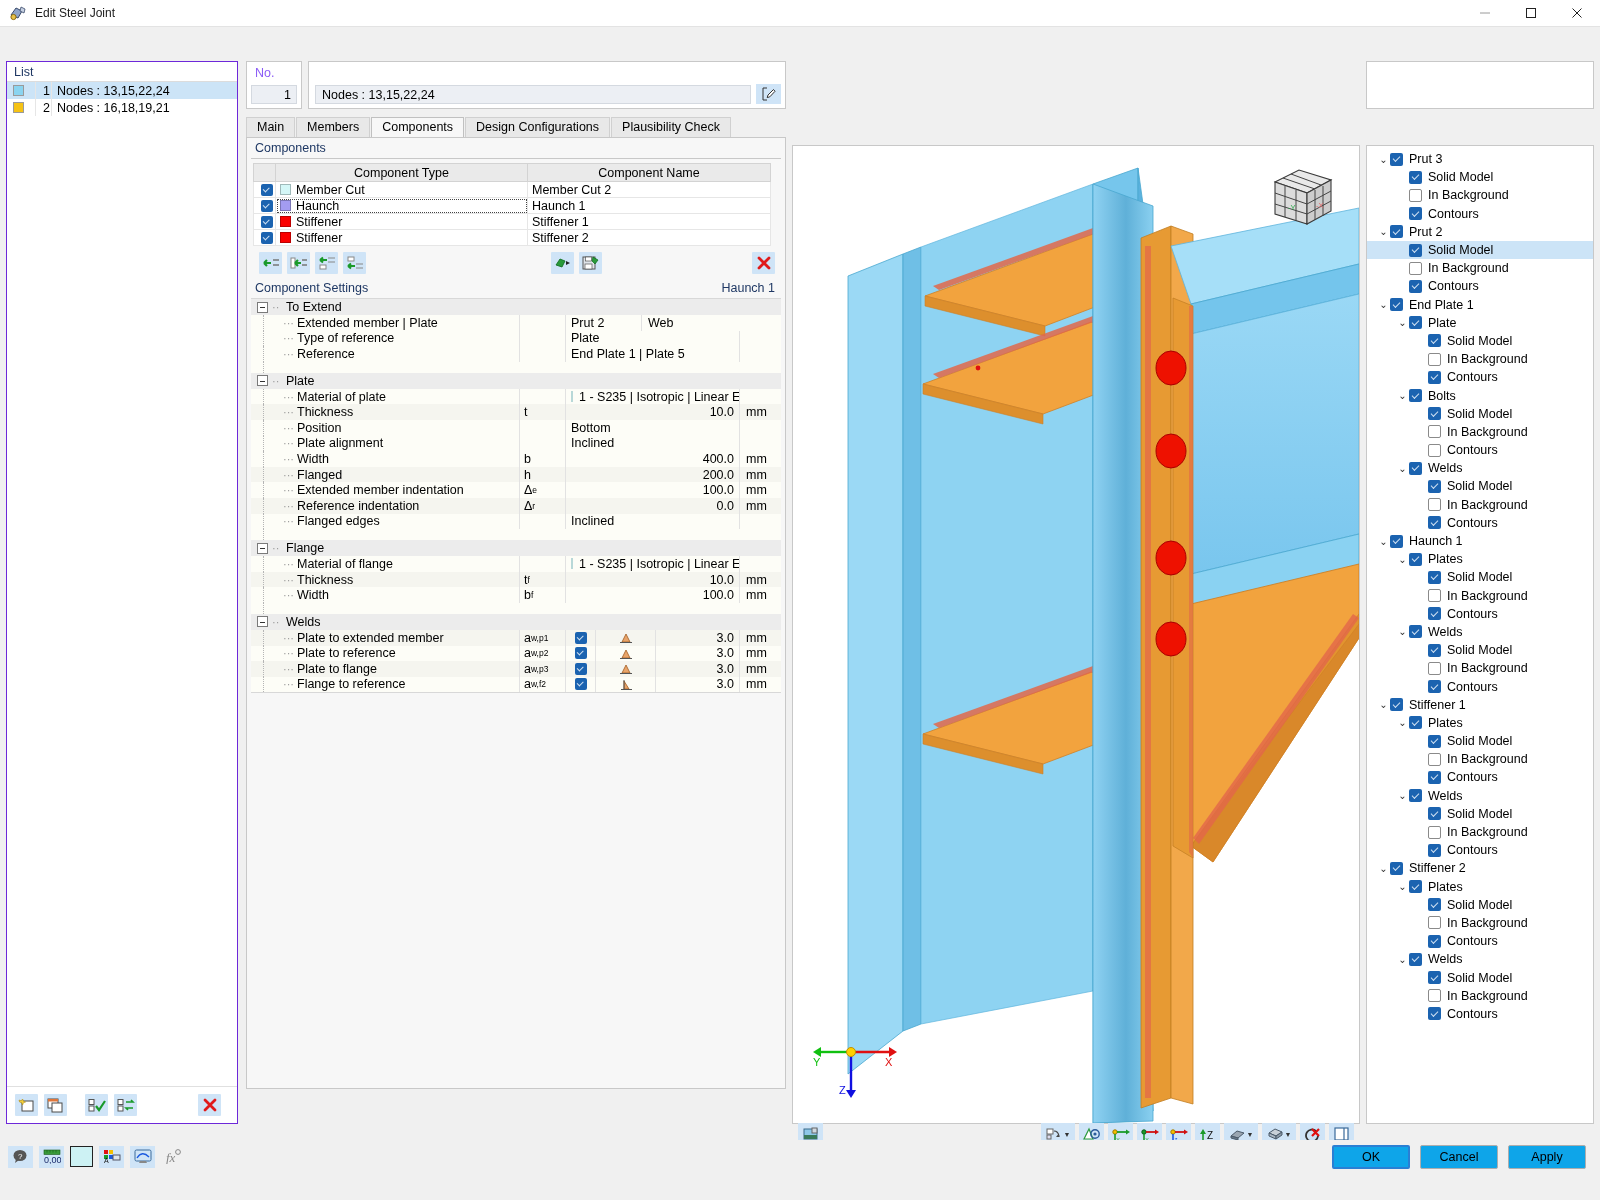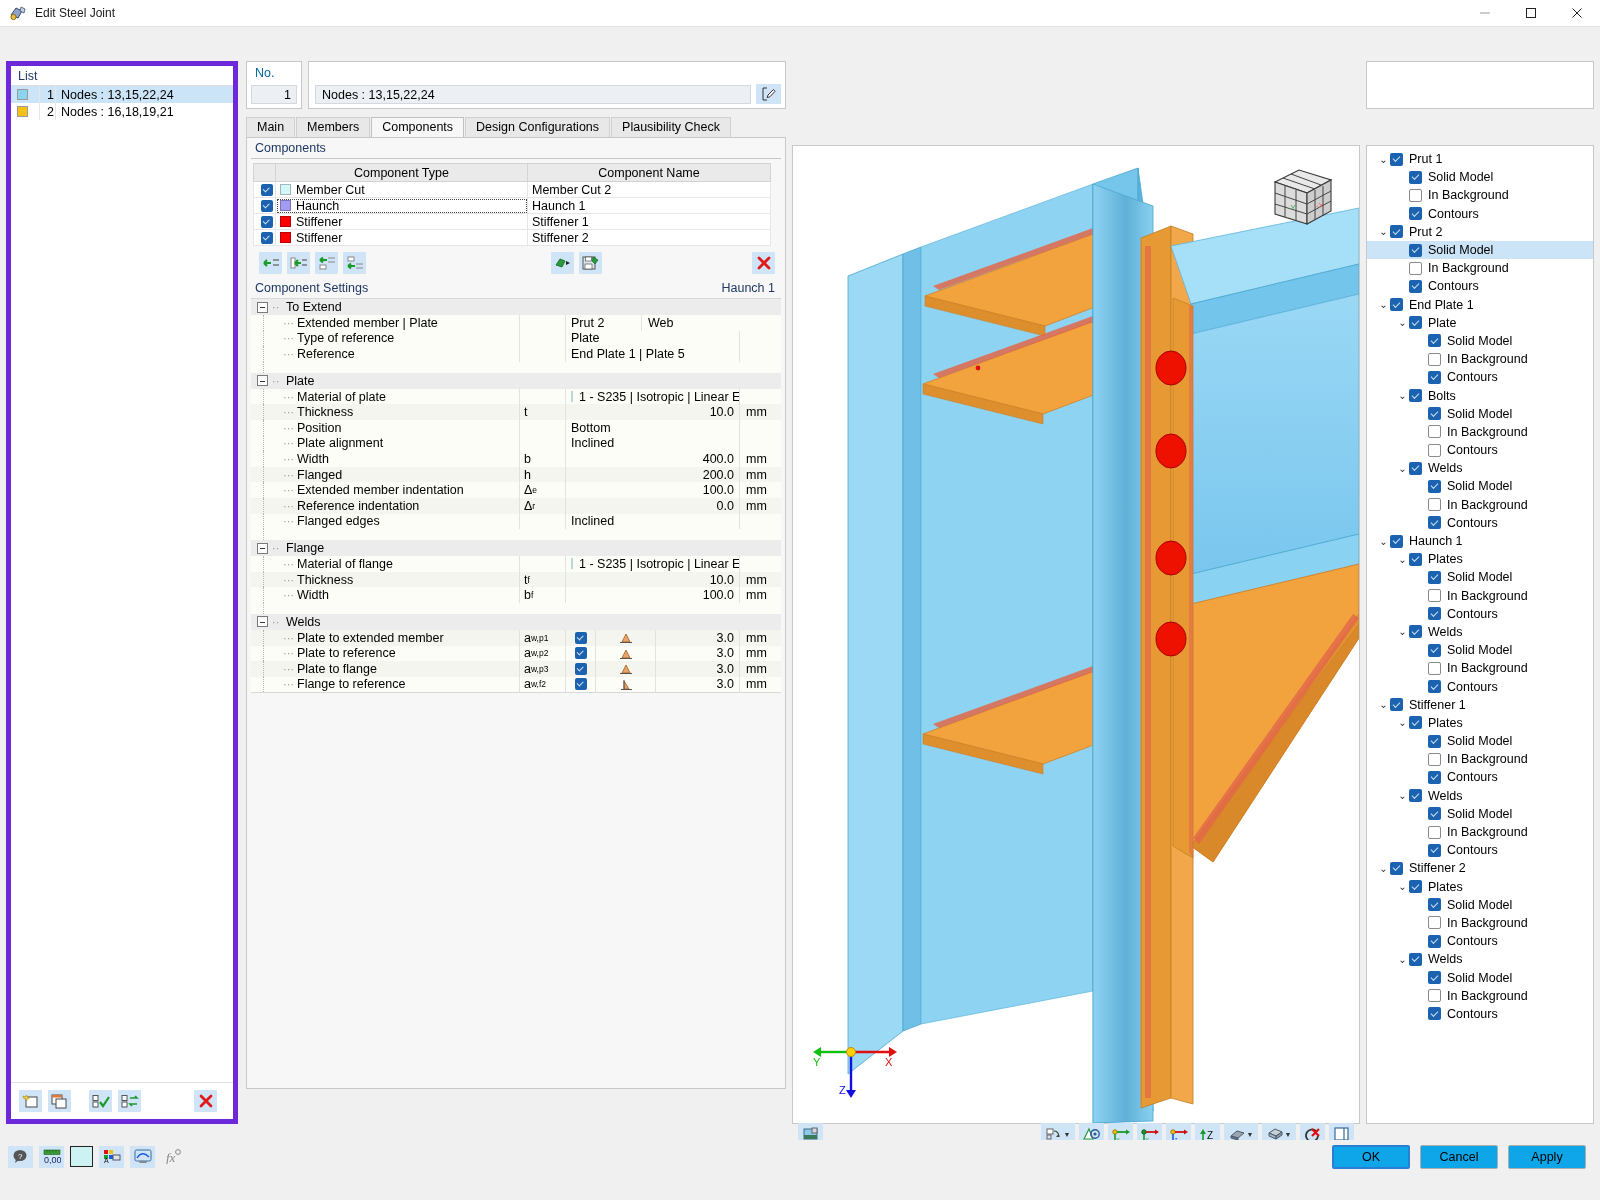--- a/index.html
+++ b/index.html
@@ -17,42 +17,42 @@
   .titlebar{height:27px;background:#ffffff;display:flex;align-items:center;border-bottom:1px solid #e3e3e3;}
   .titlebar .app-icon{width:18px;height:18px;margin-left:9px;margin-right:8px;position:relative;flex:none;}
   .titlebar .title{font-size:12px;color:#1a1a1a;}
   .win-btns{margin-left:auto;display:flex;height:27px;}
   .win-btn{width:46px;height:27px;display:flex;align-items:center;justify-content:center;font-size:13px;color:#222;}
 
   
   .frame{position:relative;width:1600px;height:1173px;background:#f0f0f0;}
 
   
-  .left-panel{position:absolute;left:6px;top:34px;width:232px;height:1063px;background:#fff;border:5px solid #6d28d9;}
+  .left-panel{position:absolute;left:6px;top:34px;width:232px;height:1063px;background:#fff;border:1px solid #6d28d9;}
   .lp-header{height:20px;background:#fff;padding:3px 0 0 7px;font-size:12.5px;color:#1f3864;border-bottom:1px solid #dcdcdc;}
   .lp-rows{position:relative;}
   .lp-row{height:17px;display:flex;align-items:center;padding-left:6px;font-size:12.5px;}
   .lp-row.sel{background:#cce4f7;}
   .lp-sw{width:11px;height:11px;margin-right:6px;border:1px solid #9a9a9a;flex:none;}
   .lp-num{width:20px;text-align:right;margin-right:7px;}
   .lp-divider{position:absolute;left:28px;top:0;bottom:0;width:1px;background:#e6e6e6;}
   .lp-divider2{position:absolute;left:44px;top:0;bottom:0;width:1px;background:#e6e6e6;}
 
   
   .lp-tools{position:absolute;left:0;right:0;bottom:0;height:37px;border-top:1px solid #e0e0e0;display:flex;align-items:center;padding:0 8px;gap:6px;}
   .tbtn{width:23px;height:22px;background:#cfe4f7;border:1px solid transparent;display:flex;align-items:center;justify-content:center;border-radius:1px;}
   .tbtn.sp{margin-left:12px;}
   .tbtn.x{margin-left:auto;margin-right:8px;}
 
   
   .center{position:absolute;left:246px;top:34px;width:540px;height:1063px;}
 
   .hdr-row{display:flex;gap:6px;height:48px;}
   .fieldbox{background:#fff;border:1px solid #c8c8c8;position:relative;}
-  .fieldbox .lbl{font-size:12.5px;color:#0369a1;padding:4px 0 0 8px;}
+  .fieldbox .lbl{font-size:12.5px;color:#8b5cf6;padding:4px 0 0 8px;}
   .no-box{width:56px;}
   .no-val{position:absolute;left:4px;right:4px;bottom:4px;height:19px;background:#eceff4;border:1px solid #d4d9e0;text-align:right;padding:2px 5px 0 0;font-size:12.5px;}
   .name-box{flex:1;}
   .name-val{position:absolute;left:6px;right:34px;bottom:4px;height:19px;background:#eceff4;border:1px solid #d4d9e0;padding:2px 0 0 6px;font-size:12.5px;}
   .name-edit{position:absolute;right:4px;bottom:4px;width:25px;height:20px;background:#cfe4f7;display:flex;align-items:center;justify-content:center;}
 
   
   .tabs{display:flex;margin-top:8px;height:20px;align-items:flex-end;}
   .tab{padding:2px 10px 3px;font-size:12.5px;background:#e8e8e8;border:1px solid #d0d0d0;border-bottom:none;color:#000;margin-right:1px;height:20px;}
   .tab.active{background:#f7f7f7;border-color:#c0c0c0;font-weight:400;}
@@ -863,21 +863,21 @@
     </div>
   </div>
 
   <div class="top-right-box"></div>
 
   <div class="right-panel">
     <div id="tree" style="padding-top:4px">
         <div class="tnode" style="padding-left: 10px;">
           <span class="chev">⌄</span>
           <span class="tcb"></span>
-          <span>Prut 1</span>
+          <span>Prut 3</span>
         </div>
         <div class="tnode" style="padding-left: 29px;">
           <span class="chev"></span>
           <span class="tcb"></span>
           <span>Solid Model</span>
         </div>
         <div class="tnode" style="padding-left: 29px;">
           <span class="chev"></span>
           <span class="tcb off"></span>
           <span>In Background</span>

